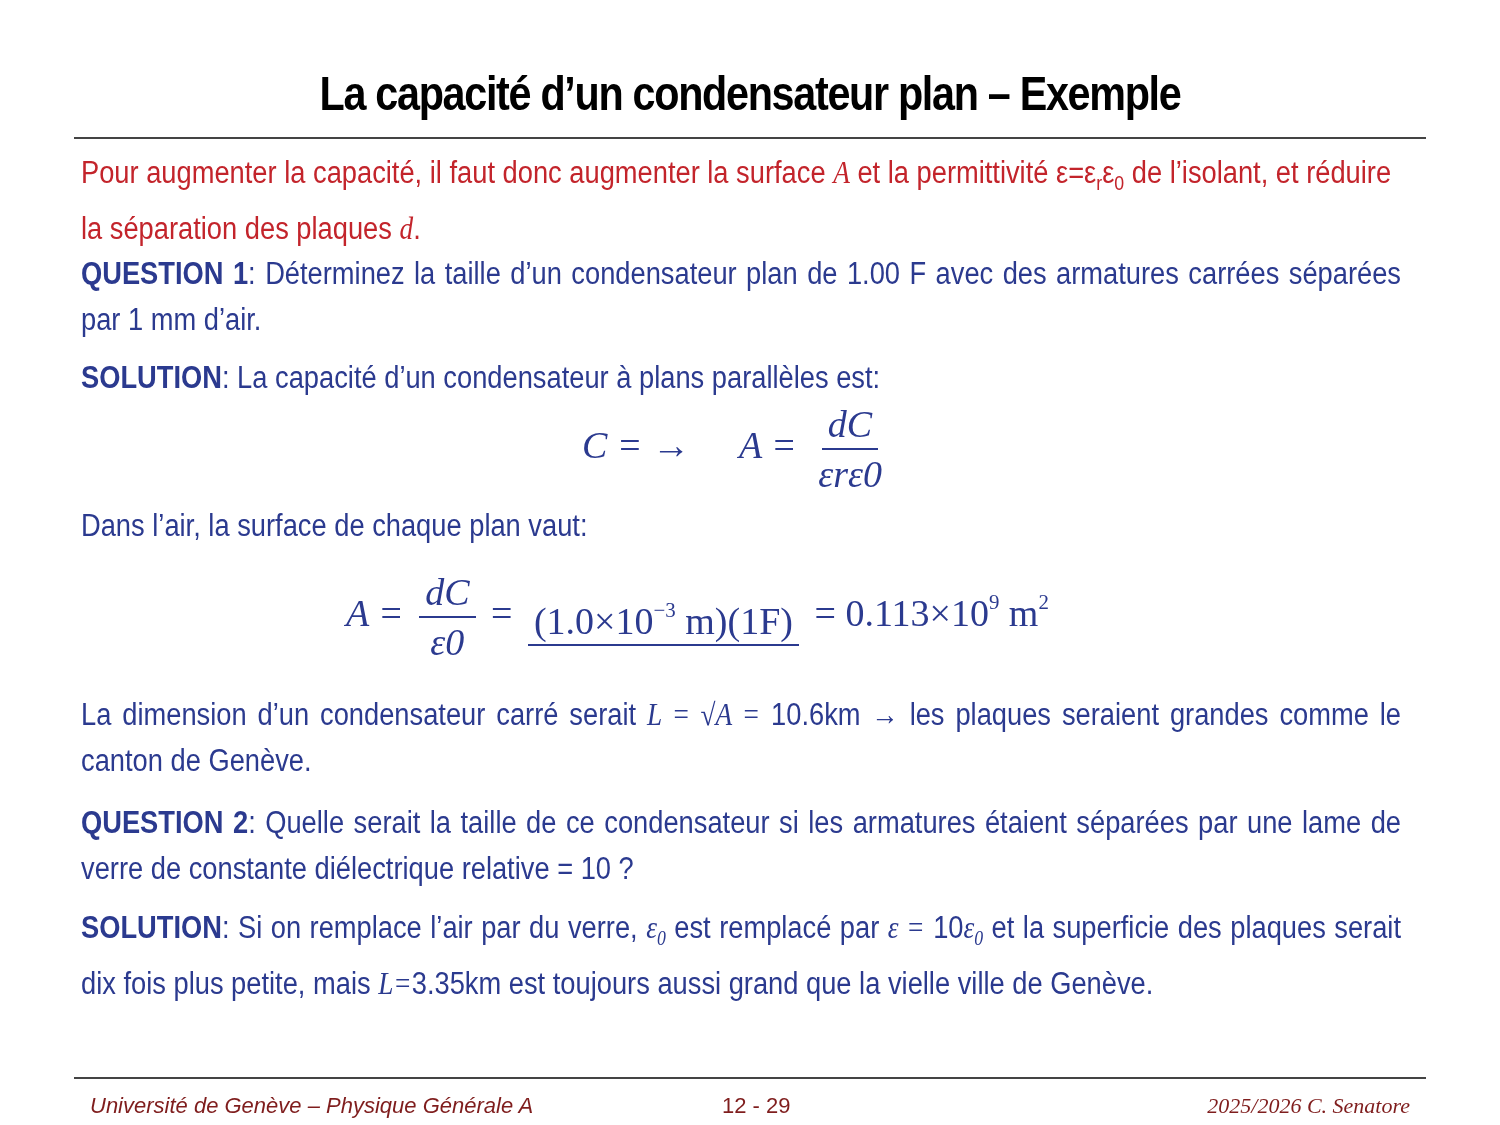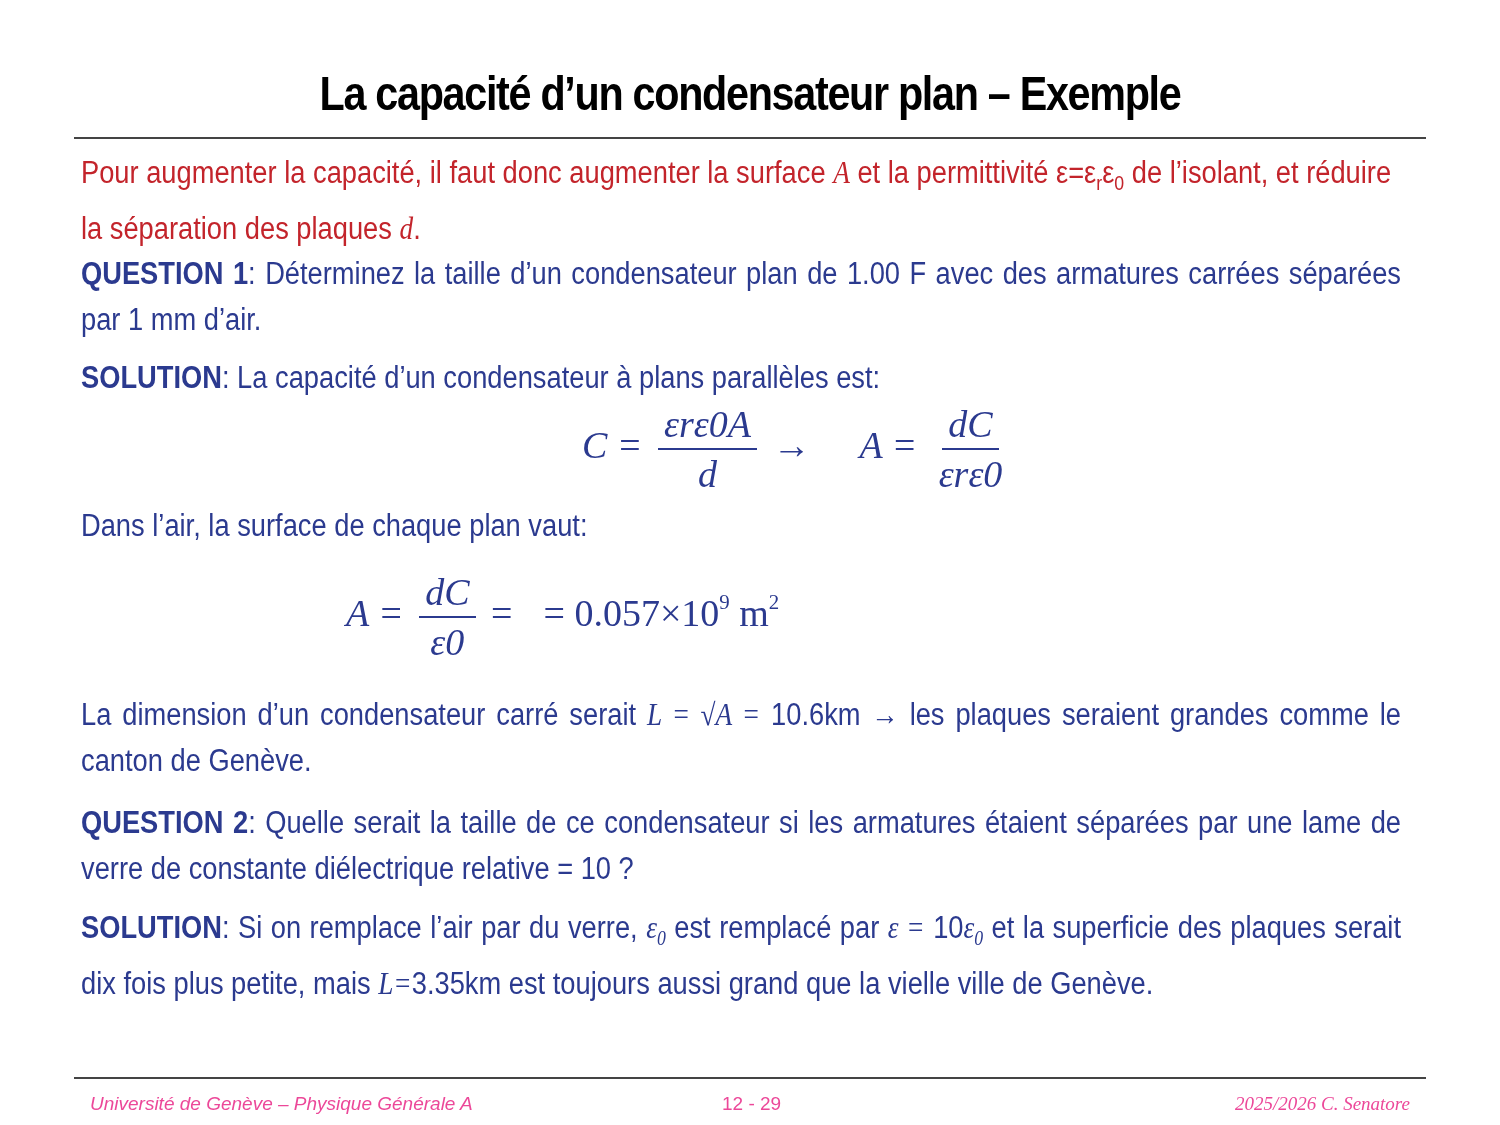--- a/index.html
+++ b/index.html
@@ -16,63 +16,60 @@
   .justify { text-align: justify; text-align-last: left; }
   .b { font-weight: bold; }
   .m { font-family: "Liberation Serif", serif; font-style: italic; }
   sub { font-size: 0.65em; }
   .eq { position: absolute; font-family: "Liberation Serif", serif; color: #2b3a8f; font-size: 38px; }
   .frac { display: inline-flex; flex-direction: column; align-items: center; vertical-align: middle; margin: 0 6px; }
   .frac .num { padding: 0 6px 2px 6px; border-bottom: 2px solid #2b3a8f; line-height: 44px; }
   .frac .den { padding: 2px 6px 0 6px; line-height: 44px; }
   .it { font-style: italic; }
   .sup { font-size: 0.55em; vertical-align: 0.8em; }
-  .footer { position: absolute; top: 1093px; font-size: 19px; font-style: italic; color: #ec4899; }
+  .footer { position: absolute; top: 1093px; font-size: 22px; font-style: italic; color: #7f1d1d; }
 </style>
 </head>
 <body>
 
 <div class="title">La capacité d’un condensateur plan   –   Exemple</div>
 <div class="rule-top"></div>
 
 <div class="para red" style="top:150px;">
     <div style="width:1500px;"><span>Pour augmenter la capacité, il faut donc augmenter la surface </span><span class="m">A</span><span> et la permittivité ε=ε</span><sub>r</sub><span>ε</span><sub>0</sub><span> de l’isolant, et réduire la séparation des plaques </span><span class="m">d</span><span>.</span></div>
   </div>
 
 <div class="para justify" style="top:251px; width:1500px;"><span class="b">QUESTION 1</span><span>: Déterminez la taille d’un condensateur plan de 1.00 F avec des armatures carrées séparées par 1 mm d’air.</span></div>
 
 <div class="para" style="top:355px;"><span class="b">SOLUTION</span><span>: La capacité d’un condensateur à plans parallèles est:</span></div>
 
 <div class="eq" style="top:402px; left:582px;">
   <span class="it">C =</span>
-  <span class="frac">
-      <span class="num it">εrε0A</span>
-      <span class="den it">d</span>
-    </span>
   <span>→</span>
   <span style="display:inline-block;width:30px;"></span>
   <span class="it">A =</span>
   <span class="frac">
       <span class="num it">dC</span>
       <span class="den it">εrε0</span>
     </span>
 </div>
 
 <div class="para" style="top:503px;">Dans l’air, la surface de chaque plan vaut:</div>
 
 <div class="eq" style="top:570px; left:346px;">
   <span class="it">A =</span>
   <span class="frac">
       <span class="num it">dC</span>
       <span class="den it">ε0</span>
     </span>
   <span>=</span>
   <span class="frac">
+    <span class="num"><span>(1.0×10</span><span class="sup">−3</span><span> m)(1F)</span></span>
   </span>
-  <span>= 0.057×10</span><span class="sup">9</span><span> m</span><span class="sup">2</span>
+  <span>= 0.113×10</span><span class="sup">9</span><span> m</span><span class="sup">2</span>
 </div>
 
 <div class="para justify" style="top:692px;"><span>La dimension d’un condensateur carré serait </span><span class="m">L = √A =</span><span> 10.6km → les plaques seraient grandes comme le canton de Genève.</span></div>
 
 <div class="para justify" style="top:800px;"><span class="b">QUESTION 2</span><span>: Quelle serait la taille de ce condensateur si les armatures étaient séparées par une lame de verre de constante diélectrique relative = 10 ?</span></div>
 
 <div class="para justify" style="top:905px;"><span class="b">SOLUTION</span><span>: Si on remplace l’air par du verre, </span><span class="m">ε</span><sub class="m">0</sub><span> est remplacé par </span><span class="m">ε =</span><span> 10</span><span class="m">ε</span><sub class="m">0</sub><span> et la superficie des plaques serait dix fois plus petite, mais </span><span class="m">L=</span><span>3.35km est toujours aussi grand que la vielle ville de Genève.</span></div>
 
 <div class="rule-bot"></div>
 <div class="footer" style="left:90px;">Université de Genève – Physique Générale A</div>

